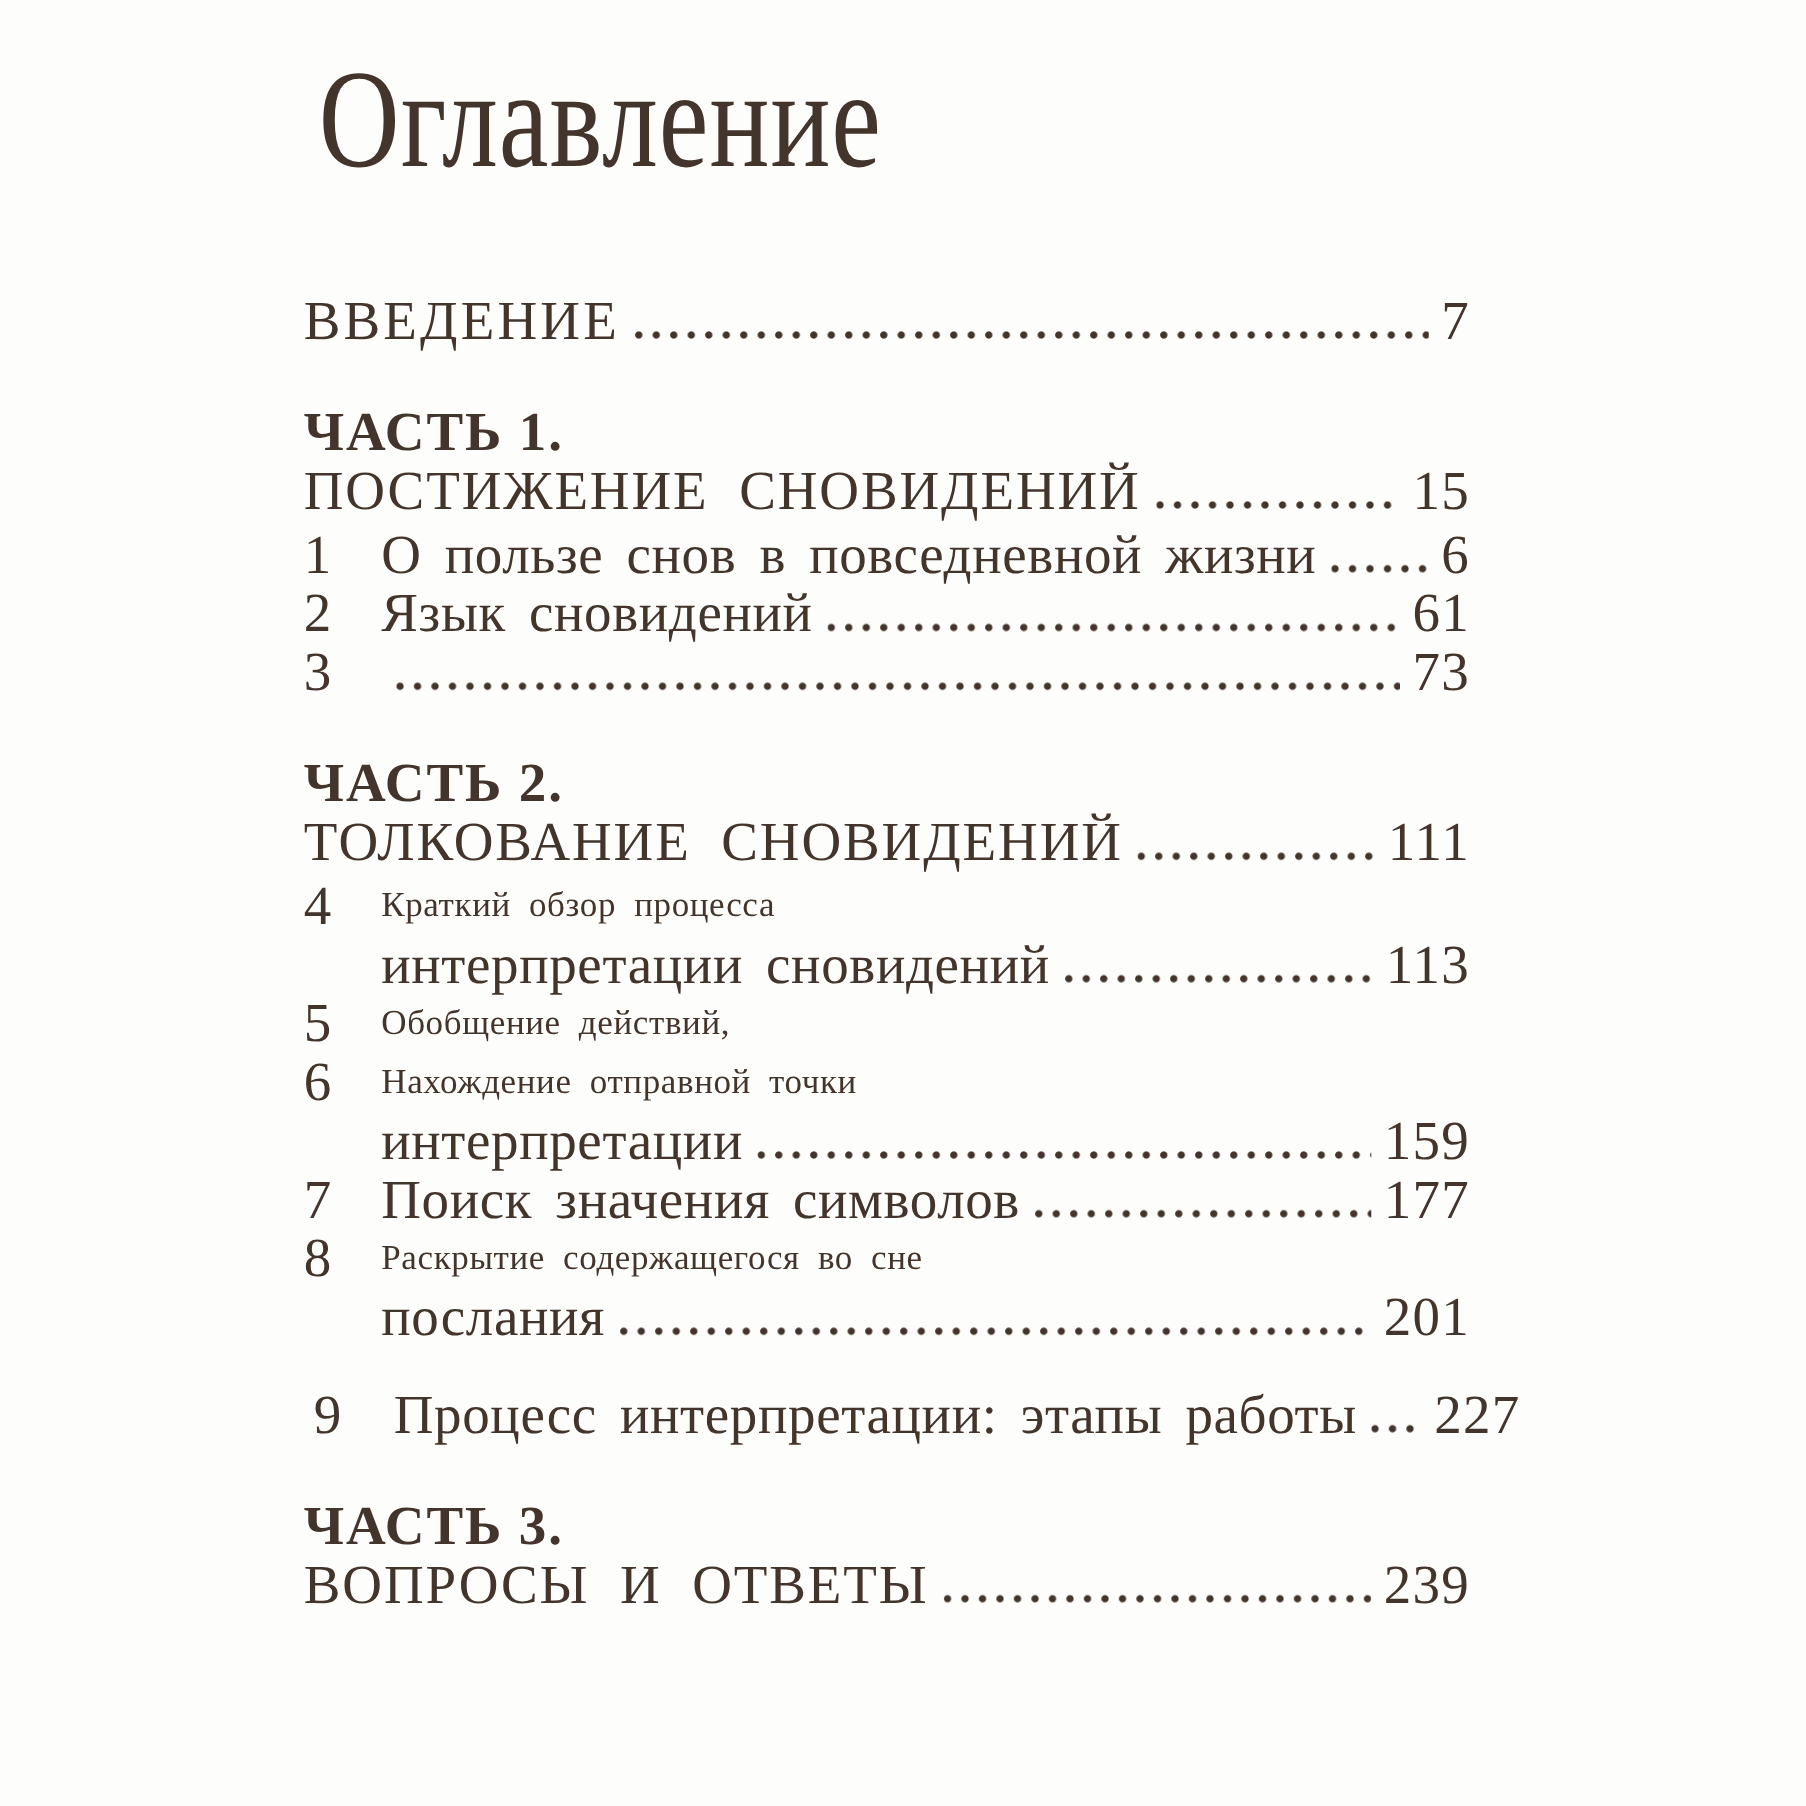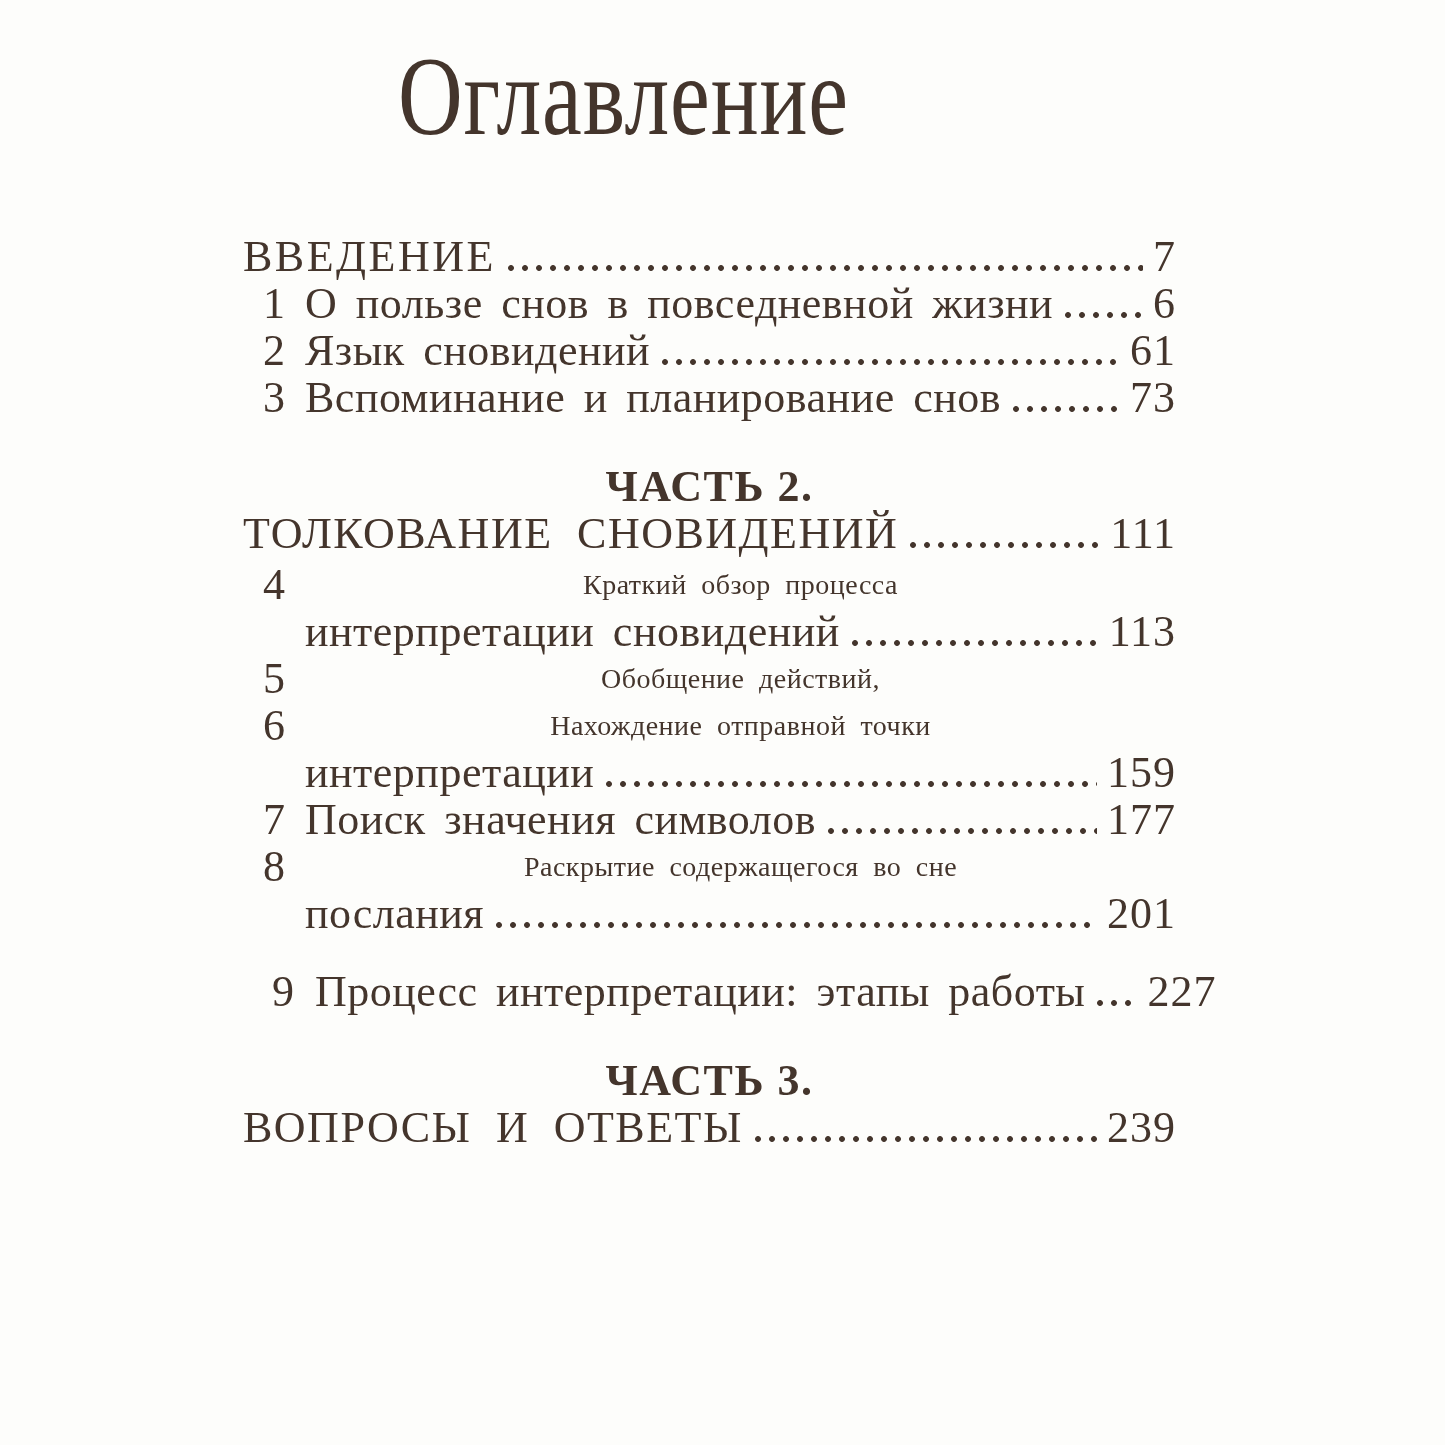--- a/index.html
+++ b/index.html
@@ -8,21 +8,20 @@
     background: #ffffff;
   }
   .scan-page {
     position: relative;
     width: 1445px;
     height: 1445px;
     background: #fdfdfb;
     overflow: hidden;
     font-family: "Liberation Serif", "DejaVu Serif", serif;
     color: #44352c;
-    text-align: center;
   }
   .content {
     position: absolute;
     left: 243px;
     top: 40px;
     width: 933px;
   }
   .doc-title {
     margin: 0 0 81px 12px;
     font-size: 112px;
@@ -114,20 +113,28 @@
   <div class="content">
 
     <h1 class="doc-title">Оглавление</h1>
 
     <div class="row intro">
       <span class="text bold intro-label">ВВЕДЕНИЕ</span>
       <span class="leader"></span>
       <span class="pg">7</span>
     </div>
 
+    <div class="part">
+      <div class="kicker">ЧАСТЬ 1.</div>
+      <div class="row">
+        <span class="text bold">ПОСТИЖЕНИЕ СНОВИДЕНИЙ</span>
+        <span class="leader"></span>
+        <span class="pg">15</span>
+      </div>
+    </div>
 
     <div class="entry">
       <span class="num">1</span>
       <div class="body">
         <div class="row">
           <span class="text">О пользе снов в повседневной жизни</span>
           <span class="leader"></span>
           <span class="pg">6</span>
         </div>
       </div>
@@ -141,21 +148,20 @@
           <span class="leader"></span>
           <span class="pg">61</span>
         </div>
       </div>
     </div>
 
     <div class="entry">
       <span class="num">3</span>
       <div class="body">
         <div class="row">
-          <span class="text">Вспоминание и планирование снов</span>
           <span class="leader"></span>
           <span class="pg">73</span>
         </div>
       </div>
     </div>
 
     <div class="part">
       <div class="kicker">ЧАСТЬ 2.</div>
       <div class="row">
         <span class="text bold">ТОЛКОВАНИЕ СНОВИДЕНИЙ</span>

